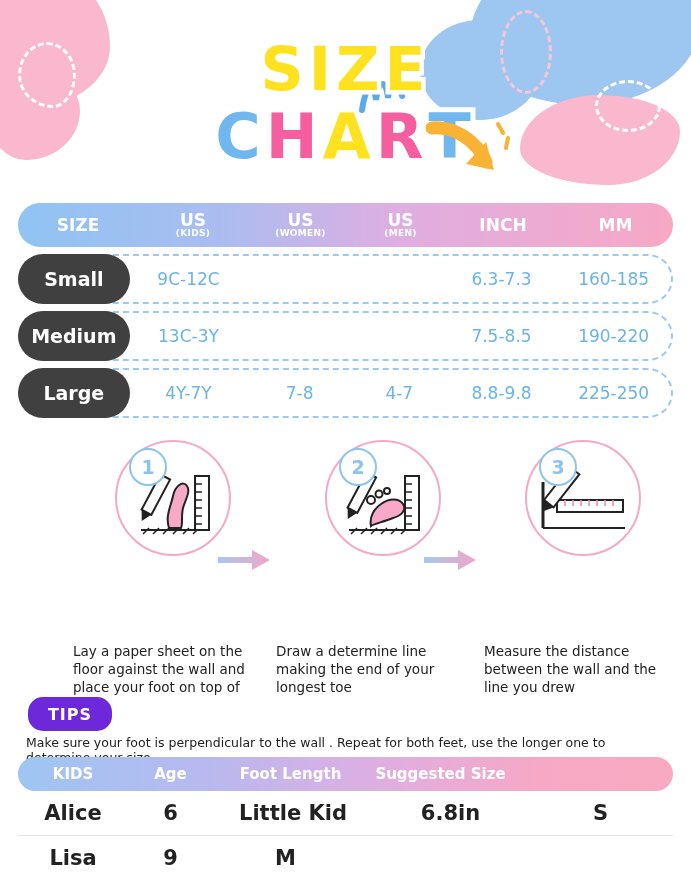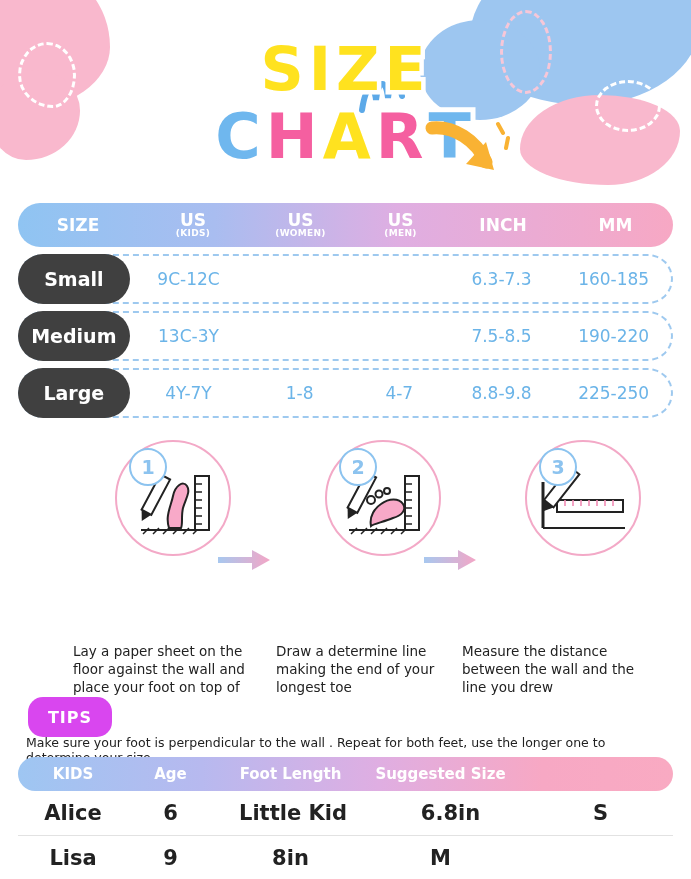--- a/index.html
+++ b/index.html
@@ -225,37 +225,37 @@
   }
   .step-caption {
     margin-top: 44px;
     font-size: 13.5px;
     line-height: 1.35;
     color: #222;
     font-family: "DejaVu Sans", sans-serif;
   }
   .s1cap { position: absolute; left: 55px; top: 158px; width: 175px; }
   .s2cap { position: absolute; left: 258px; top: 158px; width: 175px; }
-  .s3cap { position: absolute; left: 444px; top: 158px; width: 180px; }
+  .s3cap { position: absolute; left: 466px; top: 158px; width: 180px; }
 
   .arrow-grad {
     position: absolute;
     top: 108px;
     width: 54px; height: 24px;
   }
   .arrow-grad.a1 { left: 200px; }
   .arrow-grad.a2 { left: 406px; }
 
   
   .tips-badge {
     position: absolute;
     left: 28px; top: 697px;
-    width: 84px; height: 40px;
+    width: 84px; height: 34px;
     border-radius: 15px;
-    background: #d946ef;
+    background: #6d28d9;
     color: #ffffff;
     font-weight: bold;
     font-size: 16px;
     letter-spacing: 1px;
     display: flex; align-items: center; justify-content: center;
   }
   .tips-text {
     position: absolute;
     left: 26px; top: 735px;
     width: 640px;
@@ -366,21 +366,21 @@
     <div class="st-cell c-kid">13C-3Y</div>
     <div class="st-cell c-wom"></div>
     <div class="st-cell c-men"></div>
     <div class="st-cell c-inch">7.5-8.5</div>
     <div class="st-cell c-mm">190-220</div>
   </div>
 
   <div class="st-row">
     <div class="pill">Large</div>
     <div class="st-cell c-kid">4Y-7Y</div>
-    <div class="st-cell c-wom">1-8</div>
+    <div class="st-cell c-wom">7-8</div>
     <div class="st-cell c-men">4-7</div>
     <div class="st-cell c-inch">8.8-9.8</div>
     <div class="st-cell c-mm">225-250</div>
   </div>
 </div>
 
 <div class="steps">
 
   <div class="step step-1">
     <div class="circle">
@@ -474,16 +474,15 @@
     <div class="kt-cell k-name">Alice</div>
     <div class="kt-cell k-age">6</div>
     <div class="kt-cell k-grade">Little Kid</div>
     <div class="kt-cell k-len">6.8in</div>
     <div class="kt-cell k-size">S</div>
   </div>
 
   <div class="kt-row">
     <div class="kt-cell k-name">Lisa</div>
     <div class="kt-cell k-age">9</div>
-    <div class="kt-cell k-len">8in</div>
     <div class="kt-cell k-size">M</div>
   </div>
 </div>
 
 </body></html>

